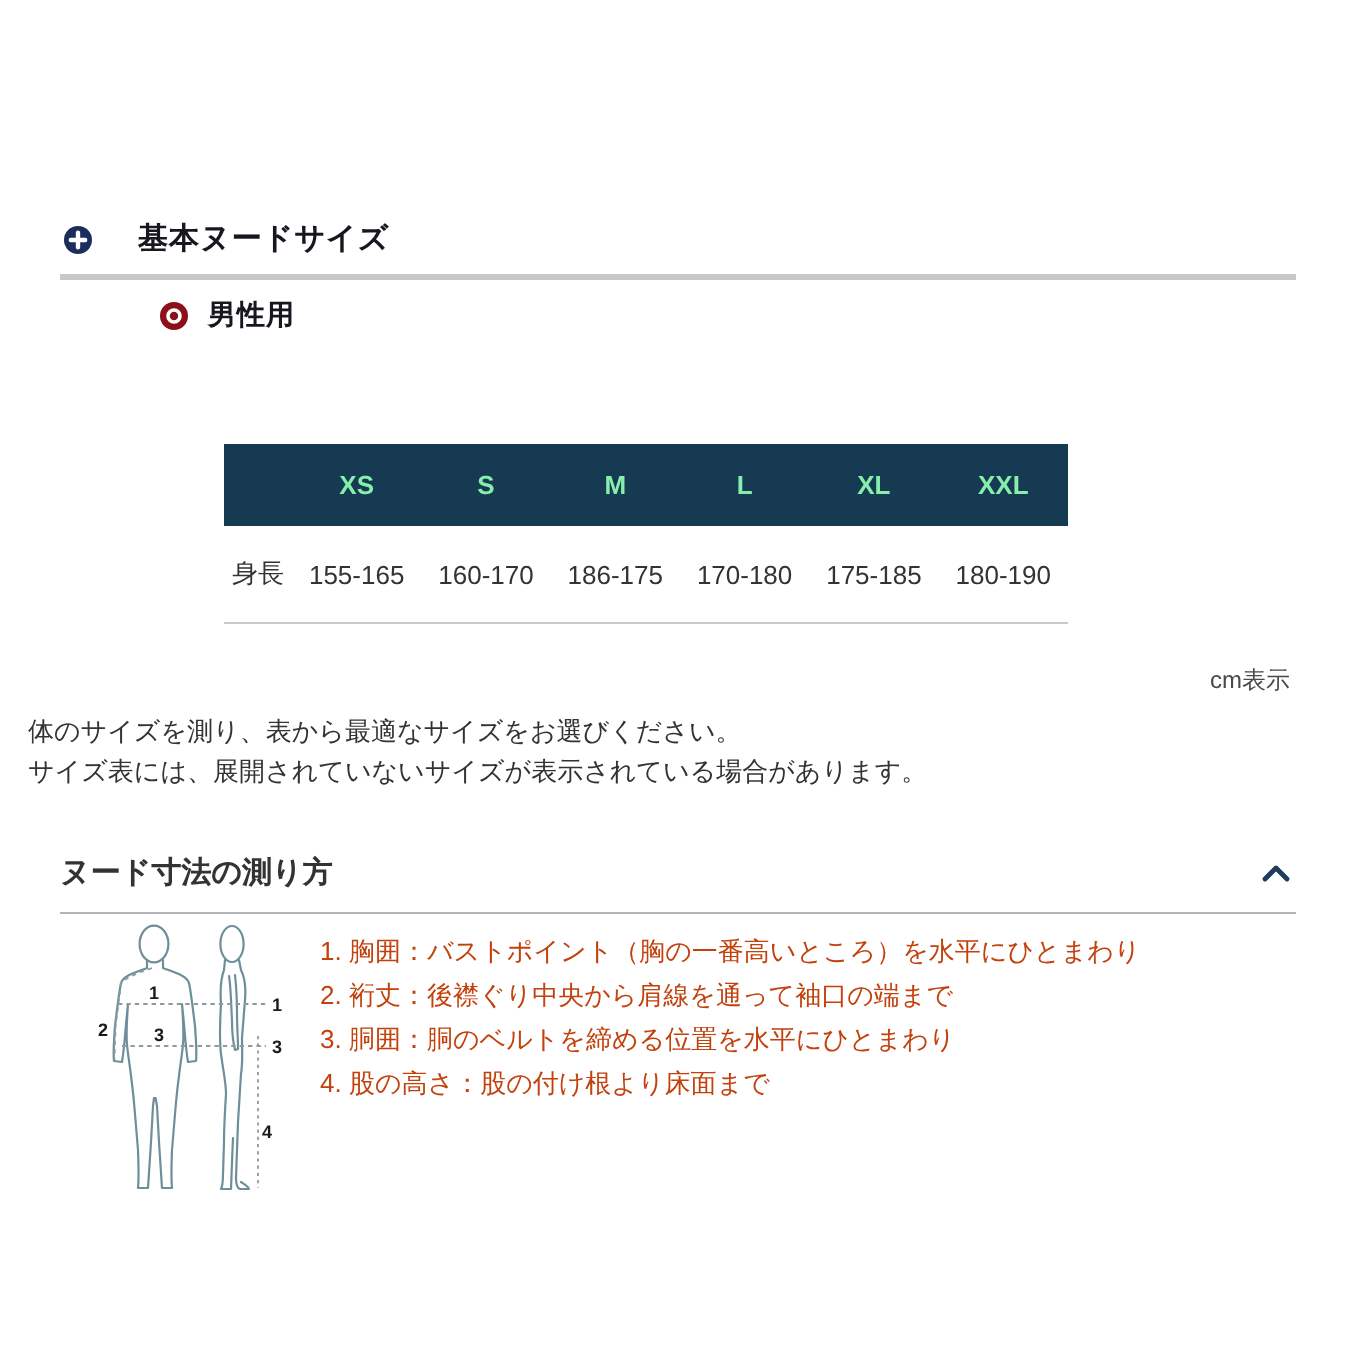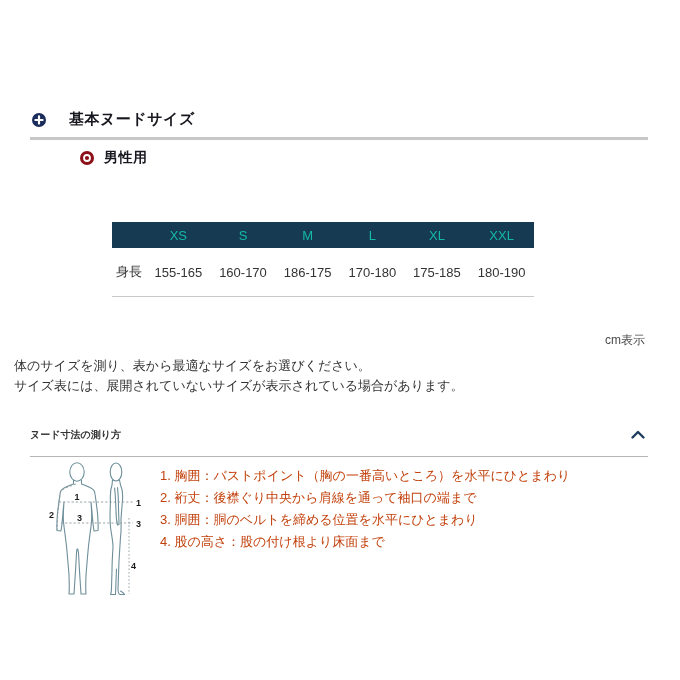--- a/index.html
+++ b/index.html
@@ -13,35 +13,35 @@
   .section-head1 { position:absolute; left:32px; top:110px; display:flex; align-items:center; gap:23px; }
   .title1 { font-size:15px; font-weight:bold; color:#17171f; letter-spacing:0.5px; }
   .divider-thick { position:absolute; left:30px; top:137px; width:618px; height:3px; background:#c7c7c7; }
   .section-head2 { position:absolute; left:40px; top:149px; display:flex; align-items:center; gap:10px;margin-left:40px; }
   .title2 { font-size:14px; font-weight:bold; color:#17171f; letter-spacing:0.5px; }
   .icon-circle svg { display:block; }
 
   
   .size-table { position:absolute; left:112px; top:222px; width:422px; border-collapse:collapse; table-layout:fixed; }
   .size-table th {
-    background:#163a52; color:#14b8a6; font-size:13px; font-weight:normal;
-    height:26px; padding:0; text-align:center;
+    background:#163a52; color:#86efac; font-size:13px; font-weight:bold;
+    height:41px; padding:0; text-align:center;
   }
   .size-table td {
     height:48px; text-align:center; font-size:13px; color:#333;
     border-bottom:1px solid #c9c9c9; padding:0;
   }
   .cm-note { position:absolute; right:35px; top:332px; font-size:12px; color:#4a4a4a; }
 
   
   .notes { position:absolute; left:14px; top:356px; font-size:13px; color:#333; line-height:20px; }
 
   
   .measure-header { position:absolute; left:30px; top:427px; width:618px; display:flex; justify-content:space-between; align-items:center; }
-  .measure-title { font-size:10px; font-weight:bold; color:#333; }
+  .measure-title { font-size:15px; font-weight:bold; color:#333; }
   .chevron-btn { background:none; border:none; padding:2px; cursor:pointer; line-height:0; }
   .divider-thin { position:absolute; left:30px; top:456px; width:618px; height:1px; background:#b5b5b5; }
 
   .figure { position:absolute; left:48px; top:461px; }
   .measure-list { position:absolute; left:160px; top:465px; font-size:13px; color:#c2410c; line-height:22px; }
 </style>
 </head>
 <body>
 
 <div class="canvas">

